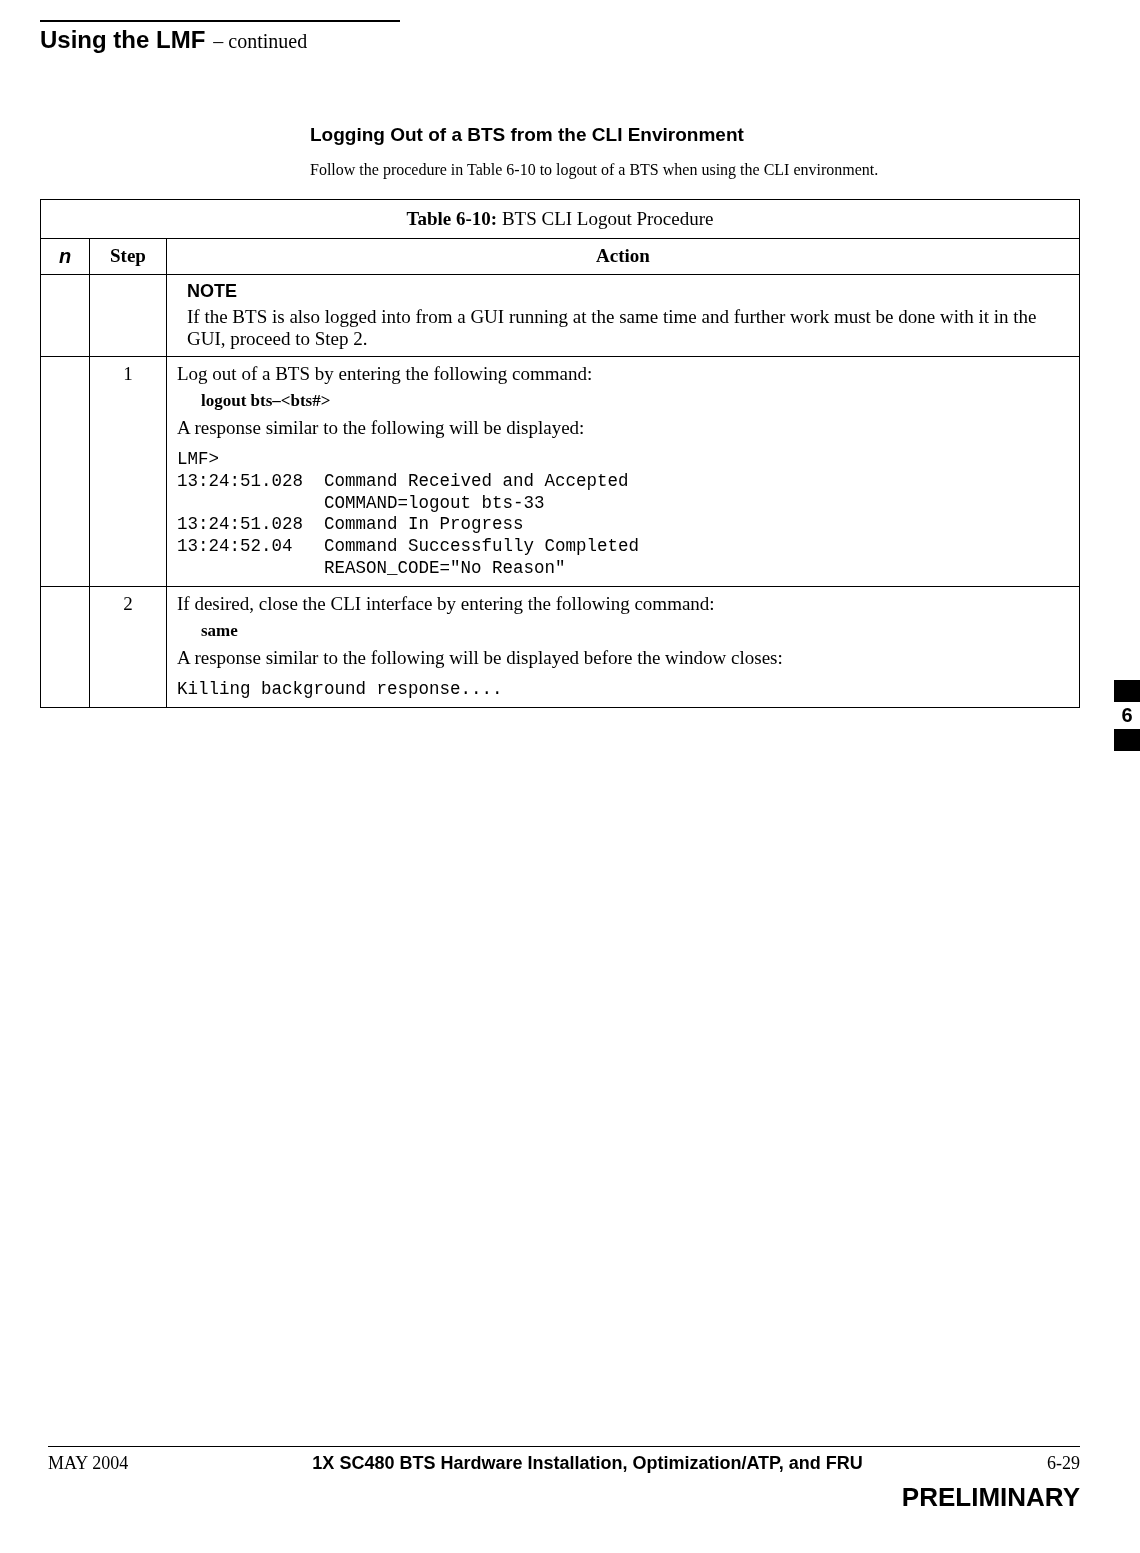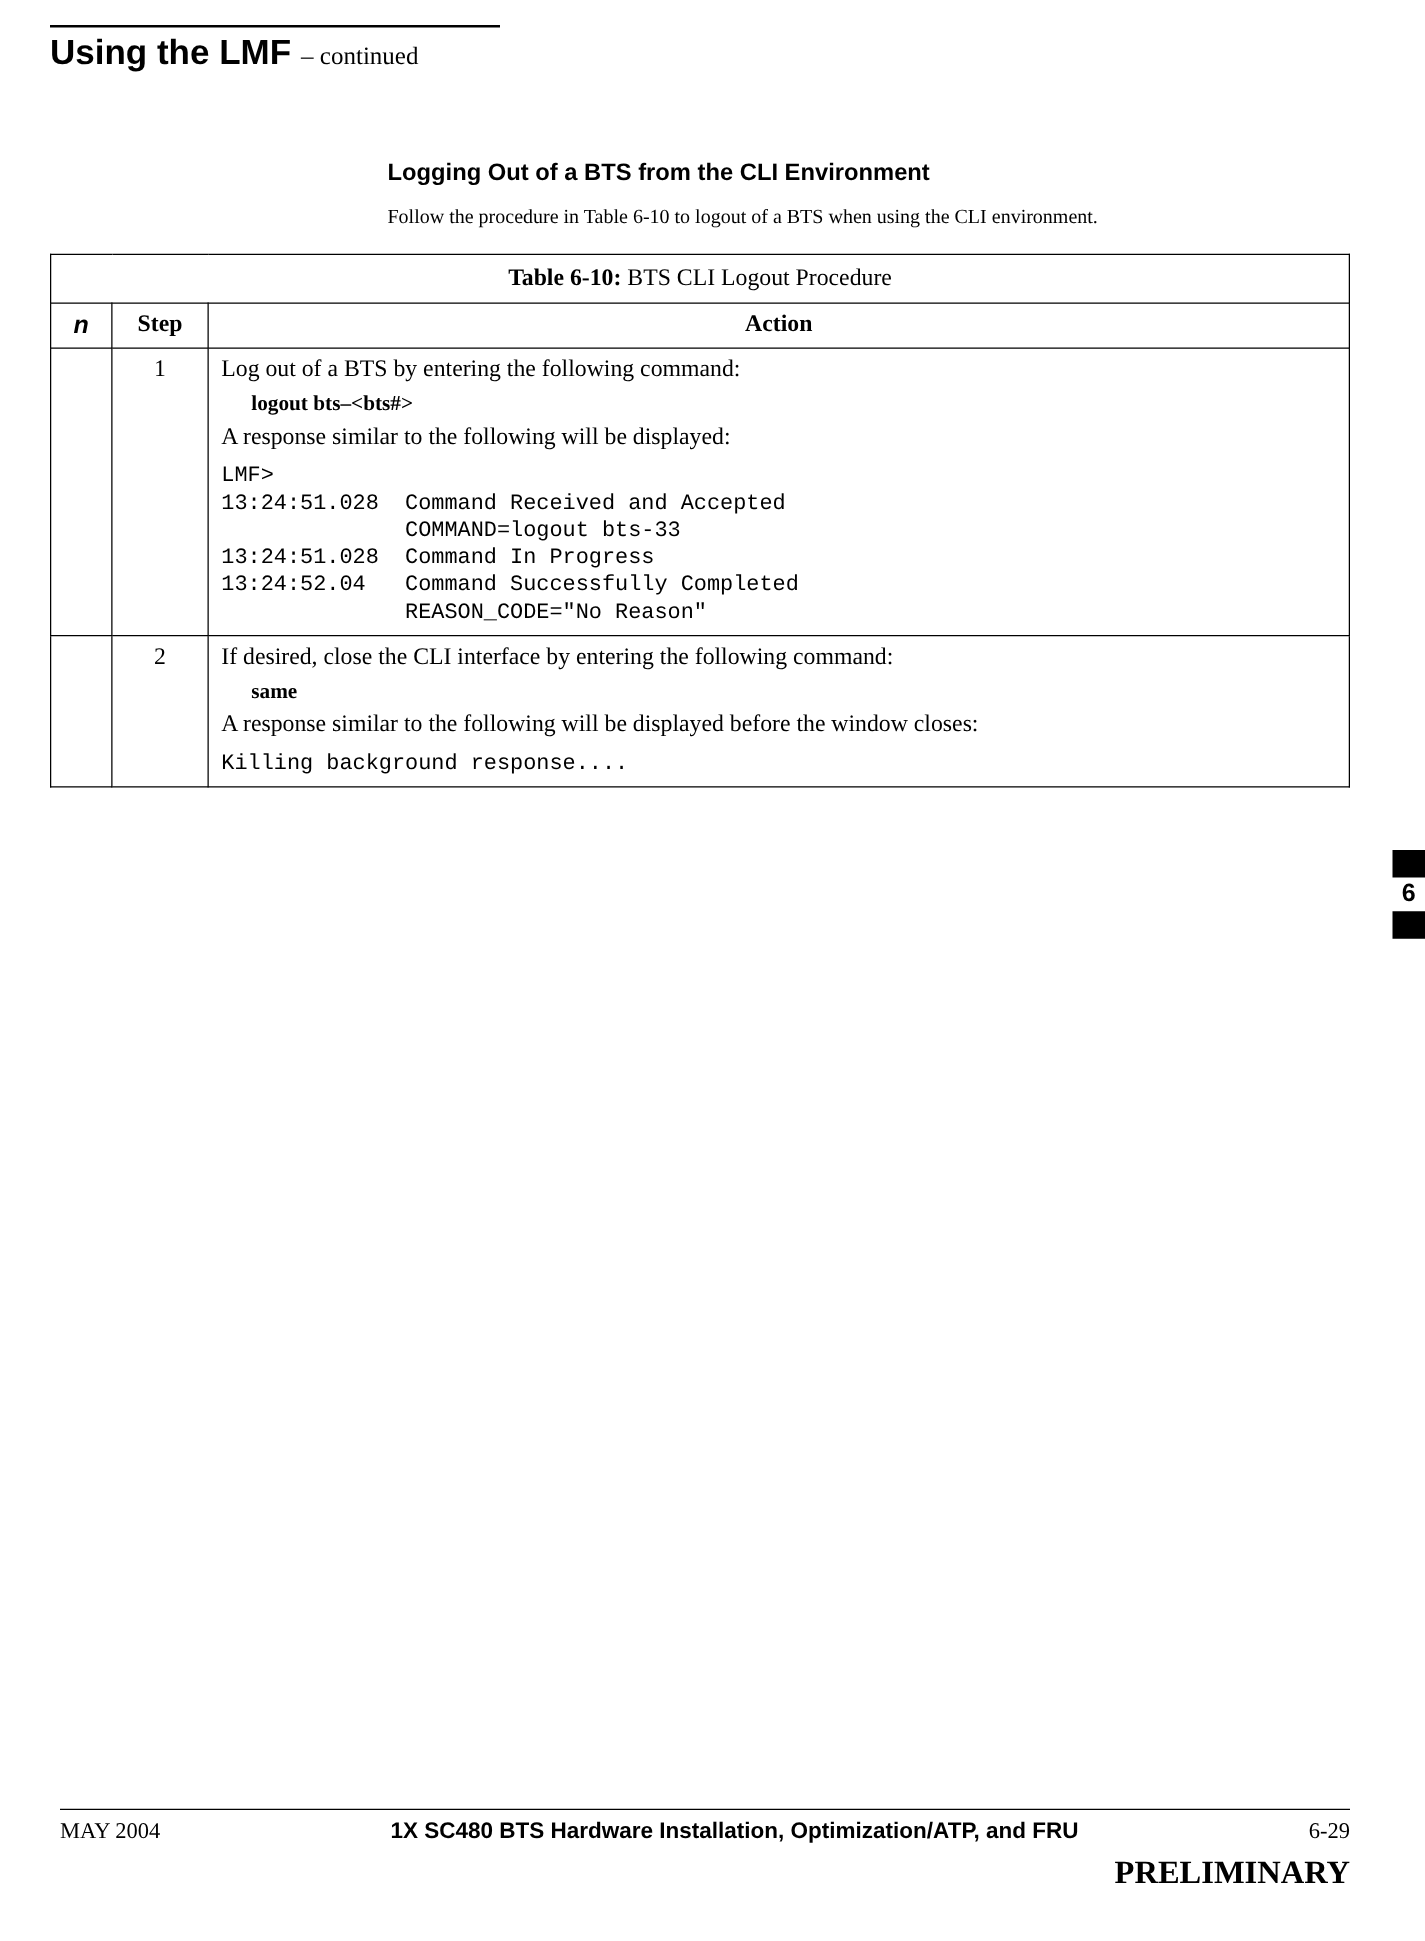--- a/index.html
+++ b/index.html
@@ -24,21 +24,21 @@
   }
   .running-head {
     display: flex;
     align-items: baseline;
     gap: 8px;
     margin-bottom: 70px;
   }
   .running-head .rh-title {
     font-family: Arial, Helvetica, sans-serif;
     font-weight: bold;
-    font-size: 28px;
+    font-size: 24px;
   }
   .running-head .rh-cont {
     font-family: "Times New Roman", Times, serif;
     font-size: 20px;
   }
   .section-heading {
     font-family: Arial, Helvetica, sans-serif;
     font-weight: bold;
     font-size: 19px;
     margin-left: 270px;
@@ -139,21 +139,21 @@
     align-items: baseline;
     font-size: 18px;
   }
   .footer-line .fl-center {
     font-family: Arial, Helvetica, sans-serif;
     font-weight: bold;
     font-size: 18px;
   }
   .footer-prelim {
     text-align: right;
-    font-family: Liberation Serif, serif;
+    font-family: Liberation Sans, sans-serif;
     font-weight: bold;
     font-size: 26px;
     margin-top: 8px;
   }
 </style>
 </head>
 <body>
 
 <div class="page">
   <div class="top-rule"></div>
@@ -169,20 +169,30 @@
     <tbody>
         <tr class="title-row">
       <td colspan="3">
         <span class="tbl-label">Table 6-10:</span><span> BTS CLI Logout Procedure</span>
       </td>
     </tr>
     <tr class="head-row">
       <td class="check-col"><span class="check-mark-header">n</span></td>
       <td class="step-col">Step</td>
       <td class="action-col">Action</td>
+    </tr>
+    <tr>
+      <td class="check-col"></td>
+      <td class="step-col"></td>
+      <td class="action-col">
+        <div class="note-block">
+          <div class="note-label">NOTE</div>
+          <div>If the BTS is also logged into from a GUI running at the same time and further work must be done with it in the GUI, proceed to Step 2.</div>
+        </div>
+      </td>
     </tr>
     <tr>
       <td class="check-col"></td>
       <td class="step-col">1</td>
       <td class="action-col">
         <div>Log out of a BTS by entering the following command:</div>
         <div class="cmd-bold">logout bts–&lt;bts#&gt;</div>
         <div>A response similar to the following will be displayed:</div>
         <div class="mono">LMF&gt;
 13:24:51.028  Command Received and Accepted

